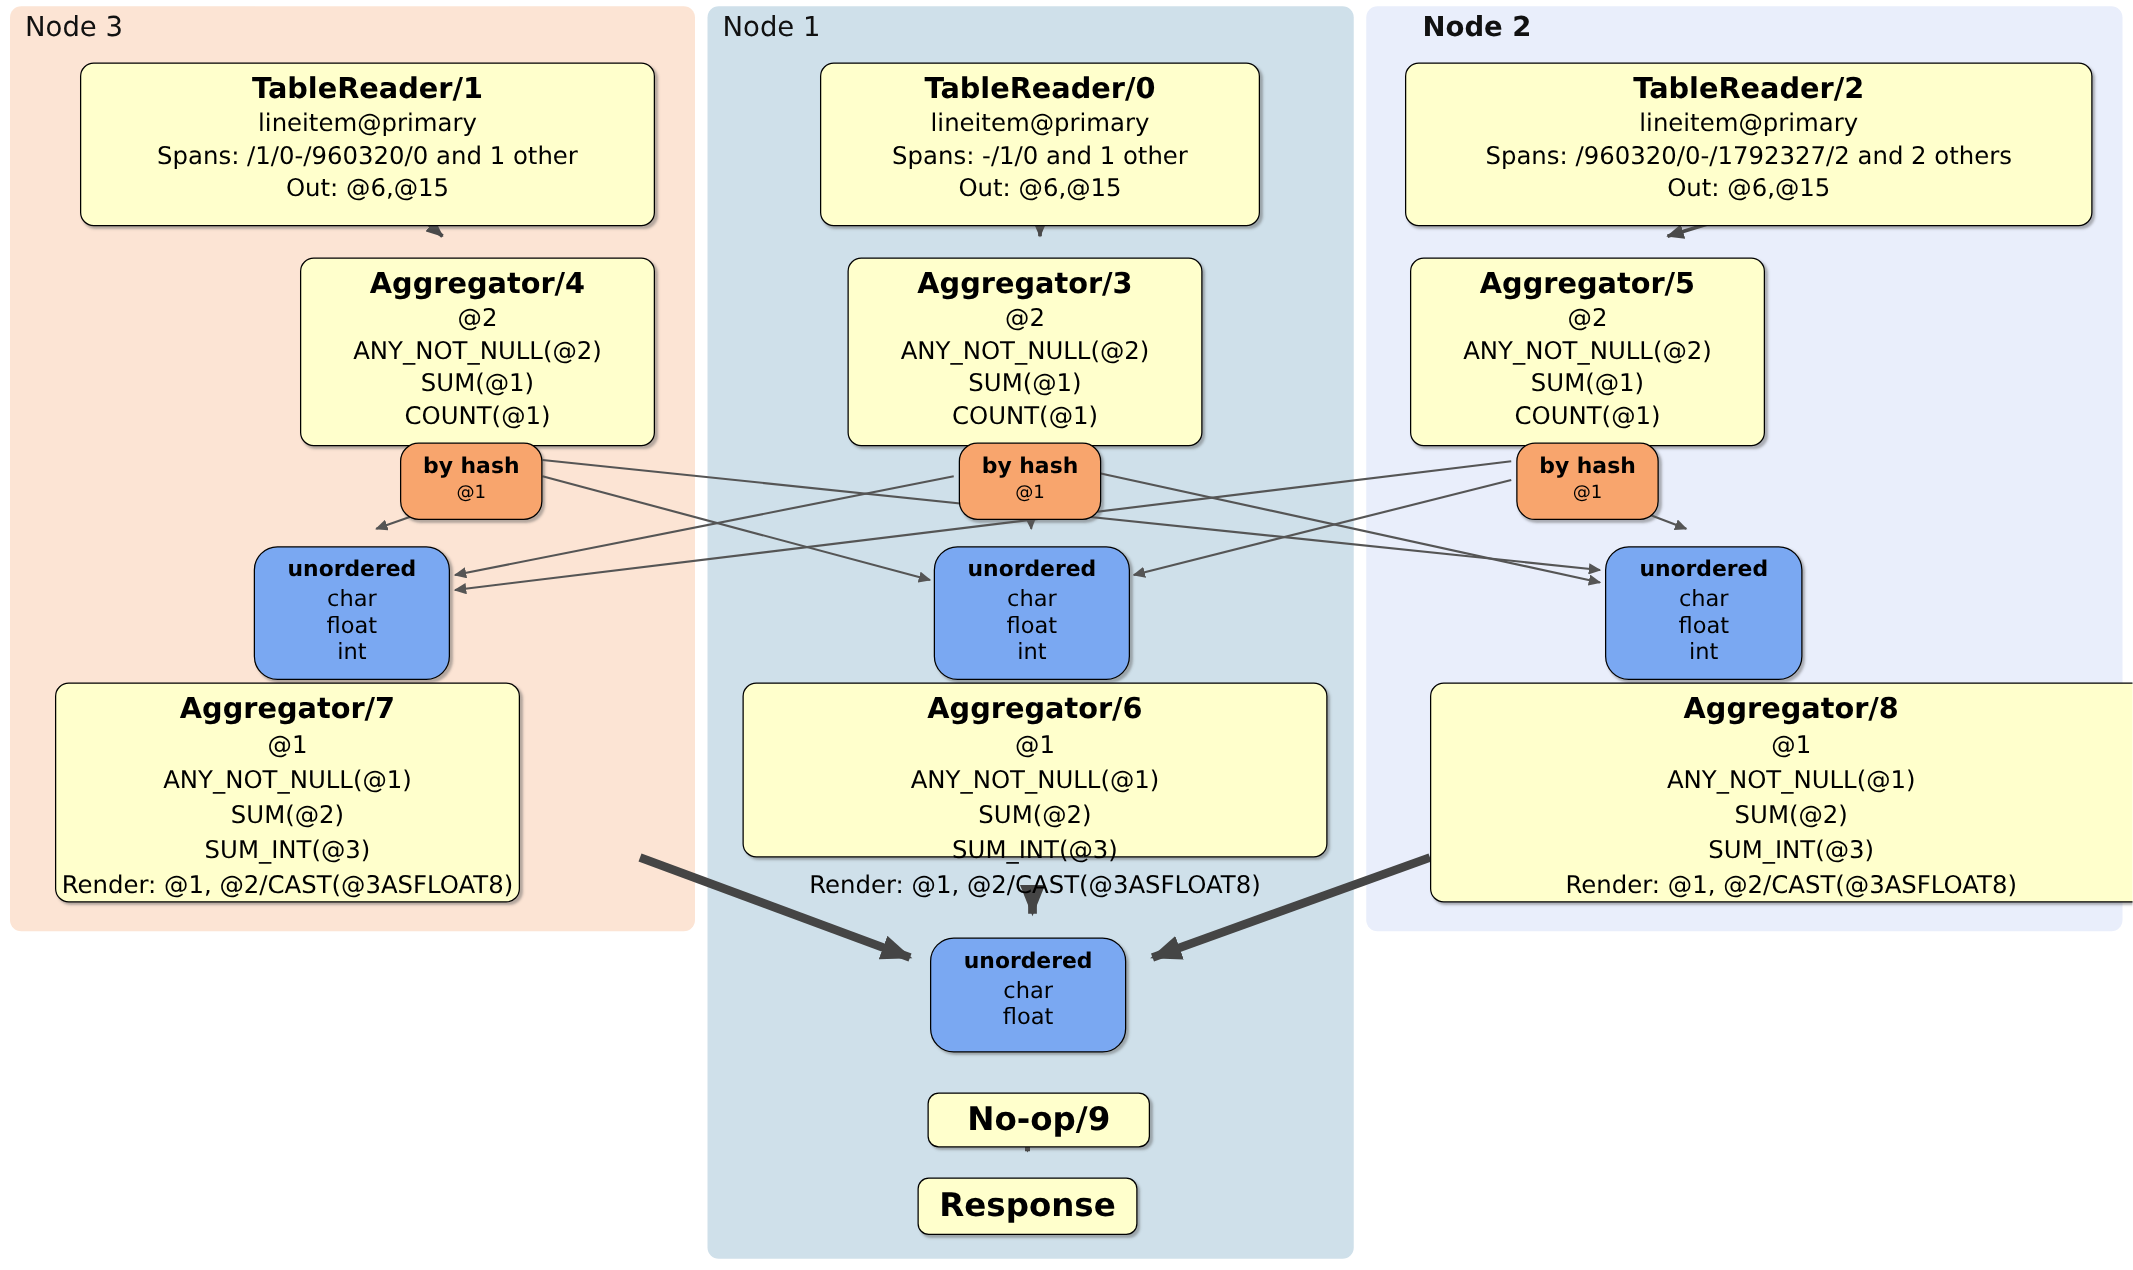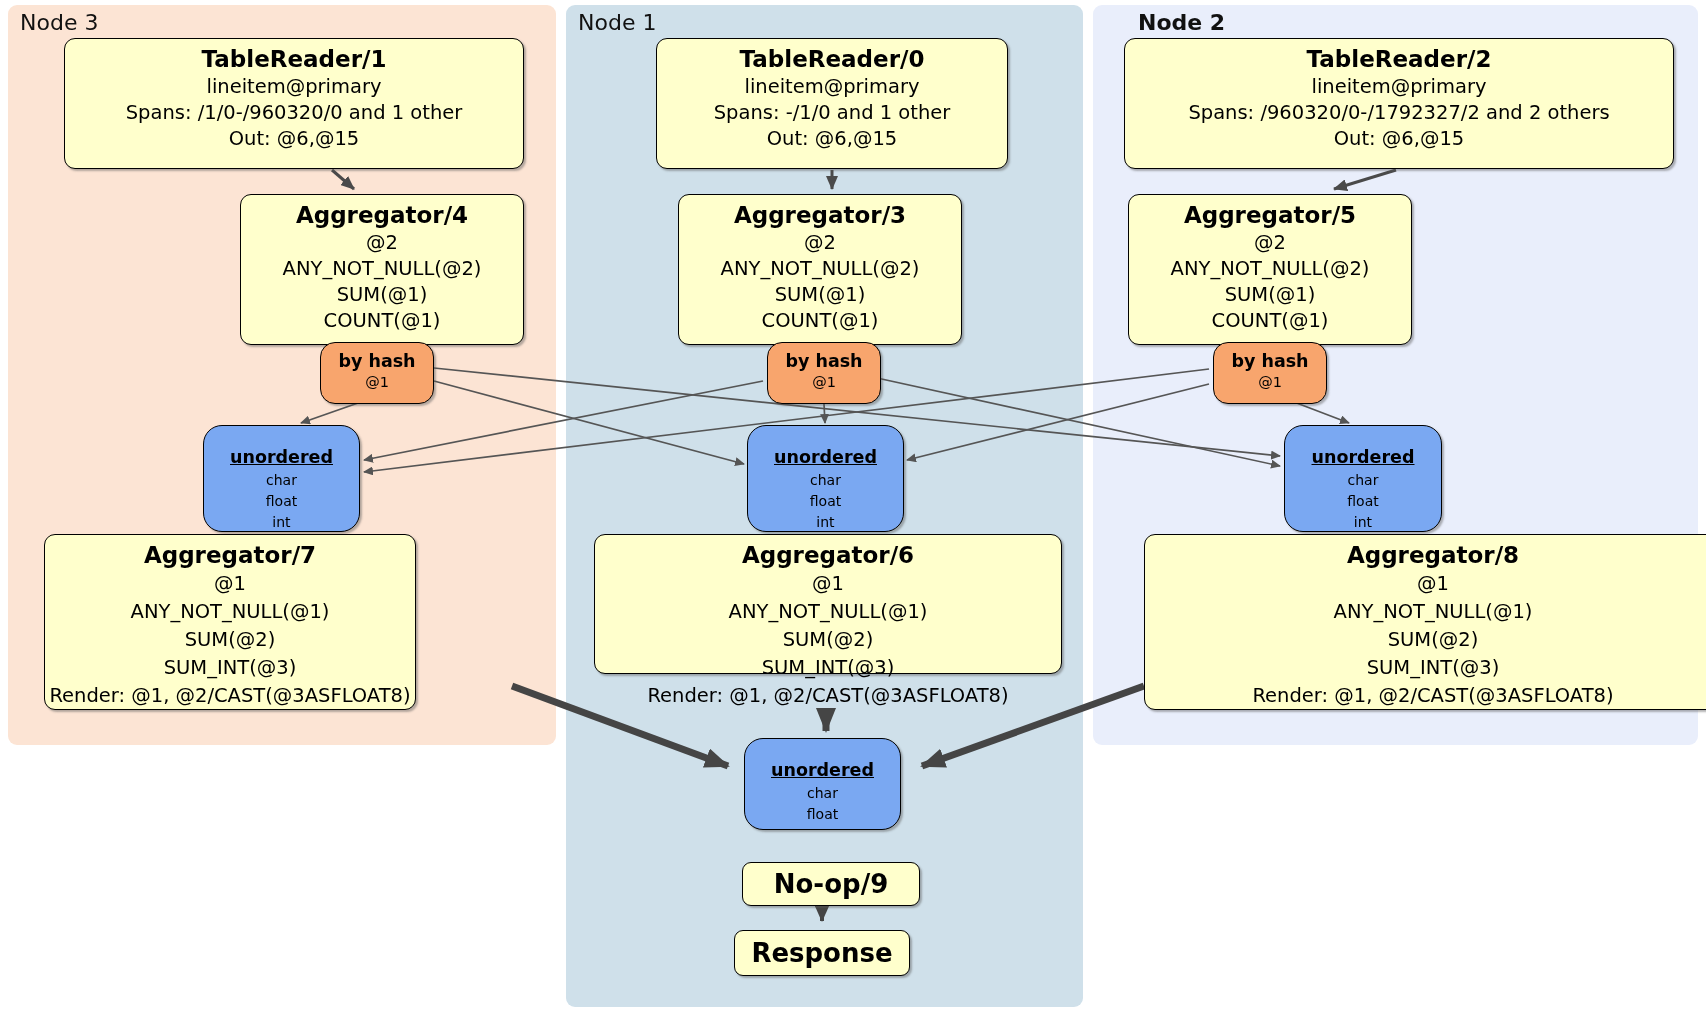--- a/index.html
+++ b/index.html
@@ -3,40 +3,40 @@
 <meta charset="utf-8">
 <style>
   html,body{margin:0;padding:0;background:#ffffff;}
   #canvas{
     position:relative;width:1706px;height:1016px;overflow:hidden;
     font-family:"DejaVu Sans","Liberation Sans",sans-serif;color:#000;
   }
   .region{position:absolute;border-radius:9px;z-index:0;}
   .region-label{position:absolute;font-size:22px;color:#111;z-index:3;}
   #edges{position:absolute;left:0;top:0;z-index:1;}
-  .box{position:absolute;z-index:2;text-align:center;box-sizing:border-box;}
+  .box{position:absolute;z-index:2;text-align:center;box-sizing:border-box;margin-top:12px;}
   .proc{
     background:#ffffcc;border:1.6px solid #000;border-radius:11px;
     box-shadow:2px 2px 2px rgba(90,90,90,0.45);
   }
   .proc .title{font-weight:bold;font-size:23px;line-height:29px;padding-top:6px;}
   .proc .line{font-size:19.5px;line-height:26px;}
   .proc.tall .line{line-height:28px;}
   .router{
     background:#f8a56d;border:1.6px solid #000;border-radius:15px;
     box-shadow:2px 2px 2px rgba(90,90,90,0.45);
   }
   .router .title{font-weight:bold;font-size:17.5px;line-height:23px;padding-top:7px;}
   .router .line{font-size:14.5px;line-height:18px;}
   .sync{
     background:#7aa8f2;border:1.8px solid #000;border-radius:19px;
     box-shadow:2px 2px 2px rgba(90,90,90,0.45);
   }
-  .sync .title{font-weight:bold;font-size:17.5px;line-height:25px;padding-top:19px;text-decoration:underline;}
-  .sync .line{font-size:14px;line-height:21px;text-align:center;}
+  .sync .title{font-weight:bold;font-size:17.5px;line-height:25px;padding-top:6px;}
+  .sync .line{font-size:18px;line-height:21px;text-align:center;}
   .final{
     background:#ffffcc;border:1.8px solid #000;border-radius:9px;
     box-shadow:2px 2px 2px rgba(90,90,90,0.45);
     font-weight:bold;font-size:26px;display:flex;align-items:center;justify-content:center;
   }
 </style>
 </head>
 <body>
 
 <div id="canvas">

